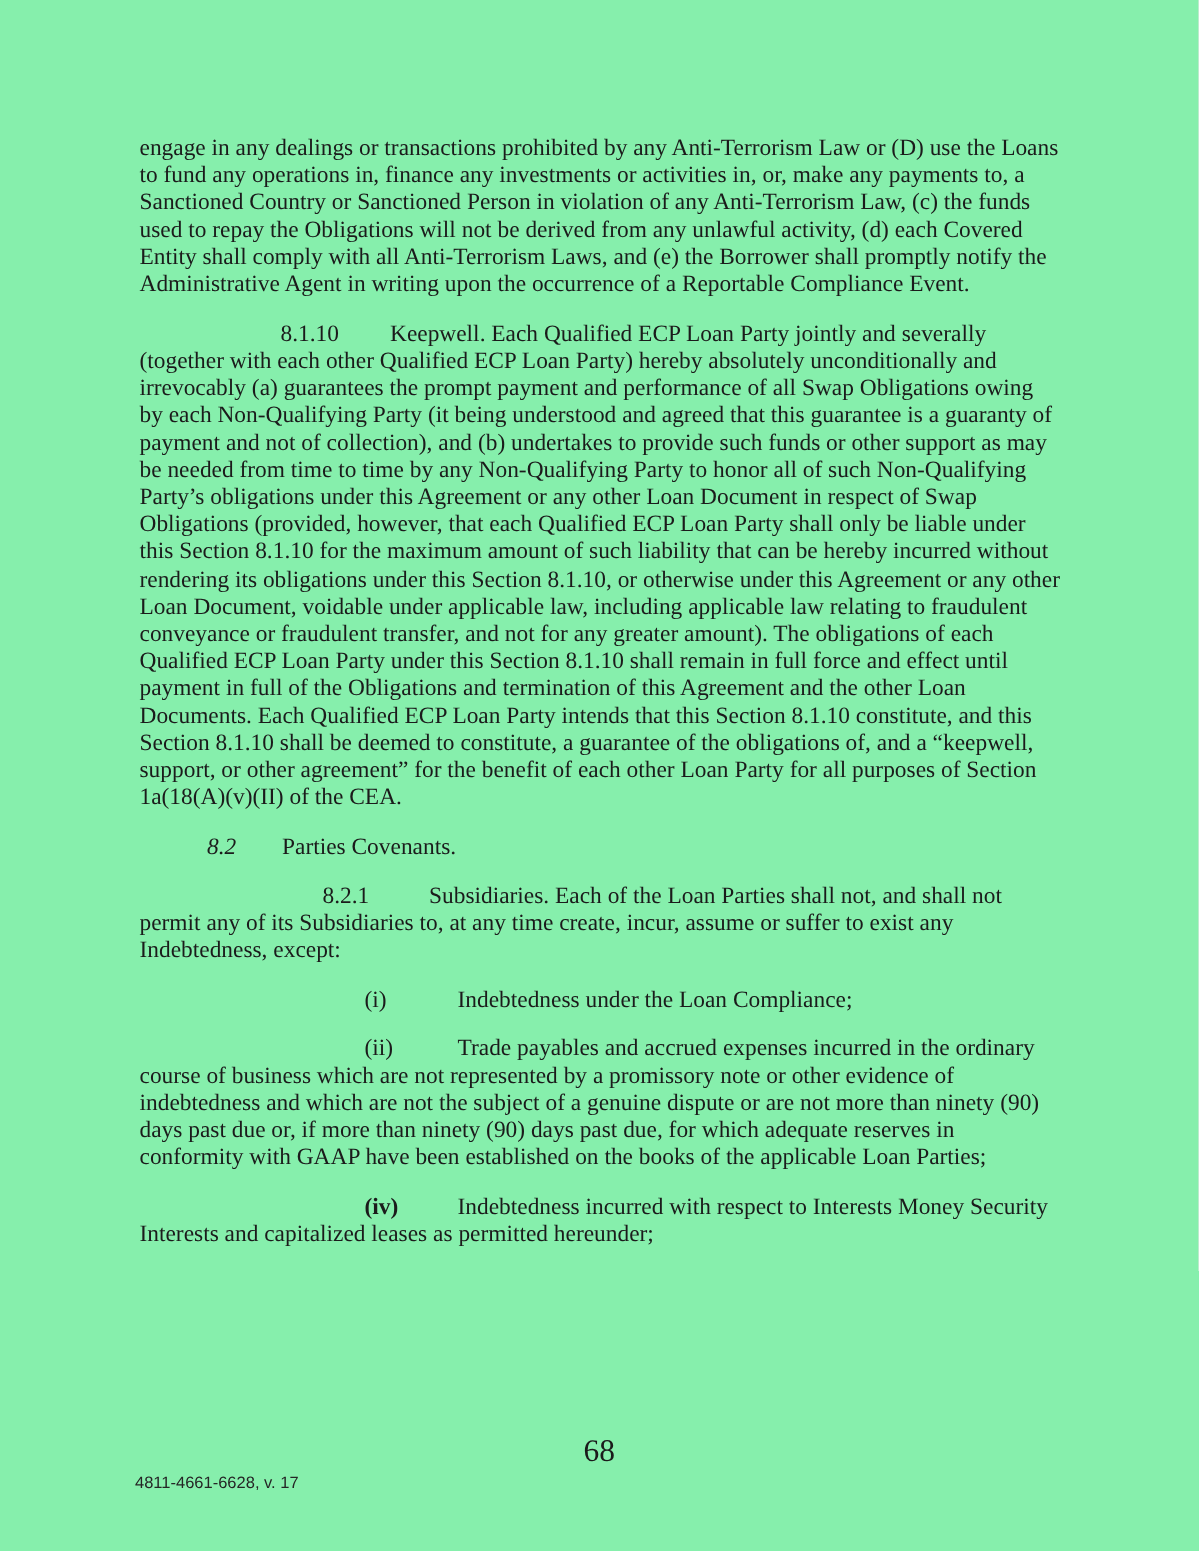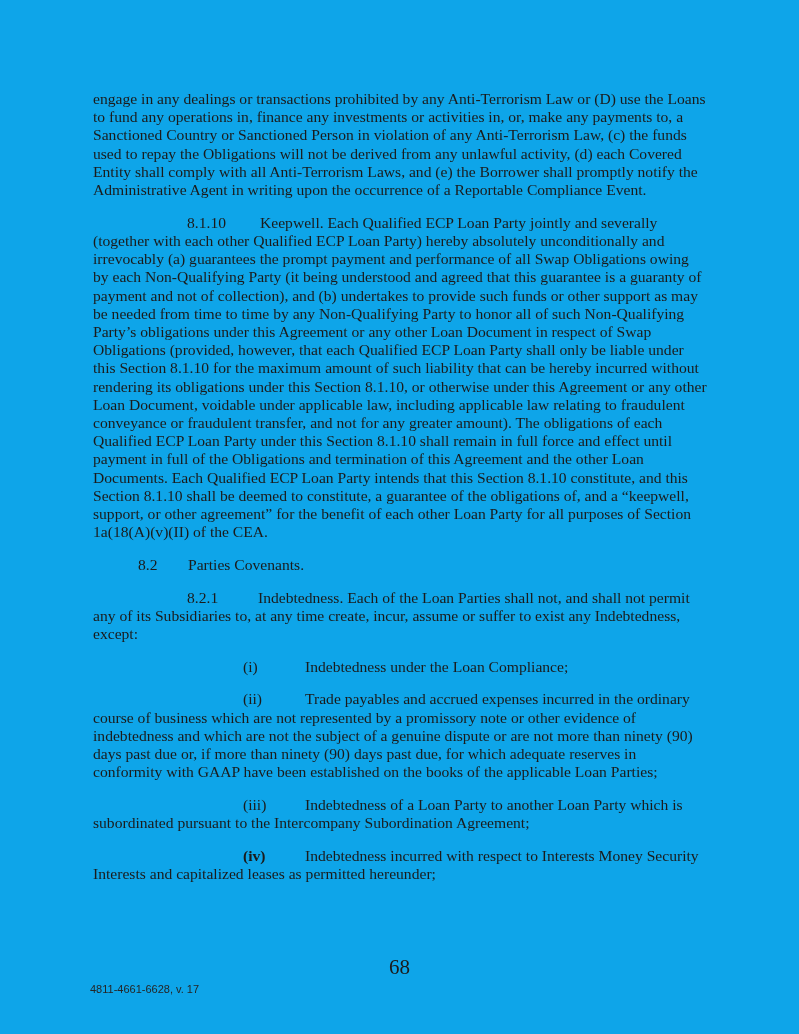--- a/index.html
+++ b/index.html
@@ -5,21 +5,21 @@
   html, body {
     margin: 0;
     padding: 0;
     background: #e8e8e8;
   }
   .page {
     position: relative;
     width: 799px;
     height: 1034px;
     margin: 0 auto;
-    background: #0ea5e9;
+    background: #86efac;
     font-family: "Liberation Serif", "DejaVu Serif", serif;
     color: #1b1b1b;
     overflow: hidden;
   }
   .doc-body {
     position: absolute;
     left: 93px;
     top: 90px;
     width: 615px;
     font-size: 15.6px;
@@ -56,22 +56,21 @@
     text-align: center;
   }
 </style>
 </head>
 <body>
 
 <div class="page">
   <main class="doc-body" id="doc-body">
       <p class="block"><span>engage in any dealings or transactions prohibited by any Anti-Terrorism Law or (D) use the Loans to fund any operations in, finance any investments or activities in, or, make any payments to, a Sanctioned Country or Sanctioned Person in violation of any Anti-Terrorism Law, (c) the funds used to repay the Obligations will not be derived from any unlawful activity, (d) each Covered Entity shall comply with all Anti-Terrorism Laws, and (e) the Borrower shall promptly notify the Administrative Agent in writing upon the occurrence of a Reportable Compliance Event.</span></p>
       <p class="block" style="text-indent: 94px;"><span class="label" style="width: 73px;">8.1.10</span><span class="u">Keepwell</span><span>.  Each Qualified ECP Loan Party jointly and severally (together with each other Qualified ECP Loan Party) hereby absolutely unconditionally and irrevocably (a) guarantees the prompt payment and performance of all Swap Obligations owing by each Non-Qualifying Party (it being understood and agreed that this guarantee is a guaranty of payment and not of collection), and (b) undertakes to provide such funds or other support as may be needed from time to time by any Non-Qualifying Party to honor all of such Non-Qualifying Party’s obligations under this Agreement or any other Loan Document in respect of Swap Obligations (provided, however, that each Qualified ECP Loan Party shall only be liable under this Section 8.1.10 for the maximum amount of such liability that can be hereby incurred without rendering its obligations under this Section 8.1.10, or otherwise under this Agreement or any other Loan Document, voidable under applicable law, including applicable law relating to fraudulent conveyance or fraudulent transfer, and not for any greater amount).  The obligations of each Qualified ECP Loan Party under this Section 8.1.10 shall remain in full force and effect until payment in full of the Obligations and termination of this Agreement and the other Loan Documents.  Each Qualified ECP Loan Party intends that this Section 8.1.10 constitute, and this Section 8.1.10 shall be deemed to constitute, a guarantee of the obligations of, and a “keepwell, support, or other agreement” for the benefit of each other Loan Party for all purposes of Section 1a(18(A)(v)(II) of the CEA.</span></p>
-      <p class="block" style="text-indent: 45px;"><span class="label" style="width: 50px;">8.2</span><span class="u">Parties Covenants.</span></p>
-      <p class="block" style="text-indent: 94px;"><span class="label" style="width: 71px;">8.2.1</span><span class="u">Indebtedness.</span><span>  Each of the Loan Parties shall not, and shall not permit any of its Subsidiaries to, at any time create, incur, assume or suffer to exist any Indebtedness, except:</span></p>
+      <p class="block" style="text-indent: 45px;"><span class="label" style="width: 50px; font-style: italic;">8.2</span><span class="u">Parties Covenants.</span></p>
+      <p class="block" style="text-indent: 94px;"><span class="label" style="width: 71px; margin-left: 28px;">8.2.1</span><span class="u">Subsidiaries.</span><span>  Each of the Loan Parties shall not, and shall not permit any of its Subsidiaries to, at any time create, incur, assume or suffer to exist any Indebtedness, except:</span></p>
       <p class="block" style="text-indent: 150px;"><span class="label" style="width: 62px;">(i)</span><span>Indebtedness under the Loan Compliance;</span></p>
       <p class="block" style="text-indent: 150px;"><span class="label" style="width: 62px;">(ii)</span><span>Trade payables and accrued expenses incurred in the ordinary course of business which are not represented by a promissory note or other evidence of indebtedness and which are not the subject of a genuine dispute or are not more than ninety (90) days past due or, if more than ninety (90) days past due, for which adequate reserves in conformity with GAAP have been established on the books of the applicable Loan Parties;</span></p>
-      <p class="block" style="text-indent: 150px;"><span class="label" style="width: 62px;">(iii)</span><span>Indebtedness of a Loan Party to another Loan Party which is subordinated pursuant to the Intercompany Subordination Agreement;</span></p>
       <p class="block" style="text-indent: 150px;"><span class="label" style="width: 62px; font-weight: bold;">(iv)</span><span>Indebtedness incurred with respect to Interests Money Security Interests and capitalized leases as permitted hereunder;</span></p>
     </main>
   <div class="page-number">68</div>
   <div class="doc-id">4811-4661-6628, v. 17</div>
 </div>
 
 </body></html>

